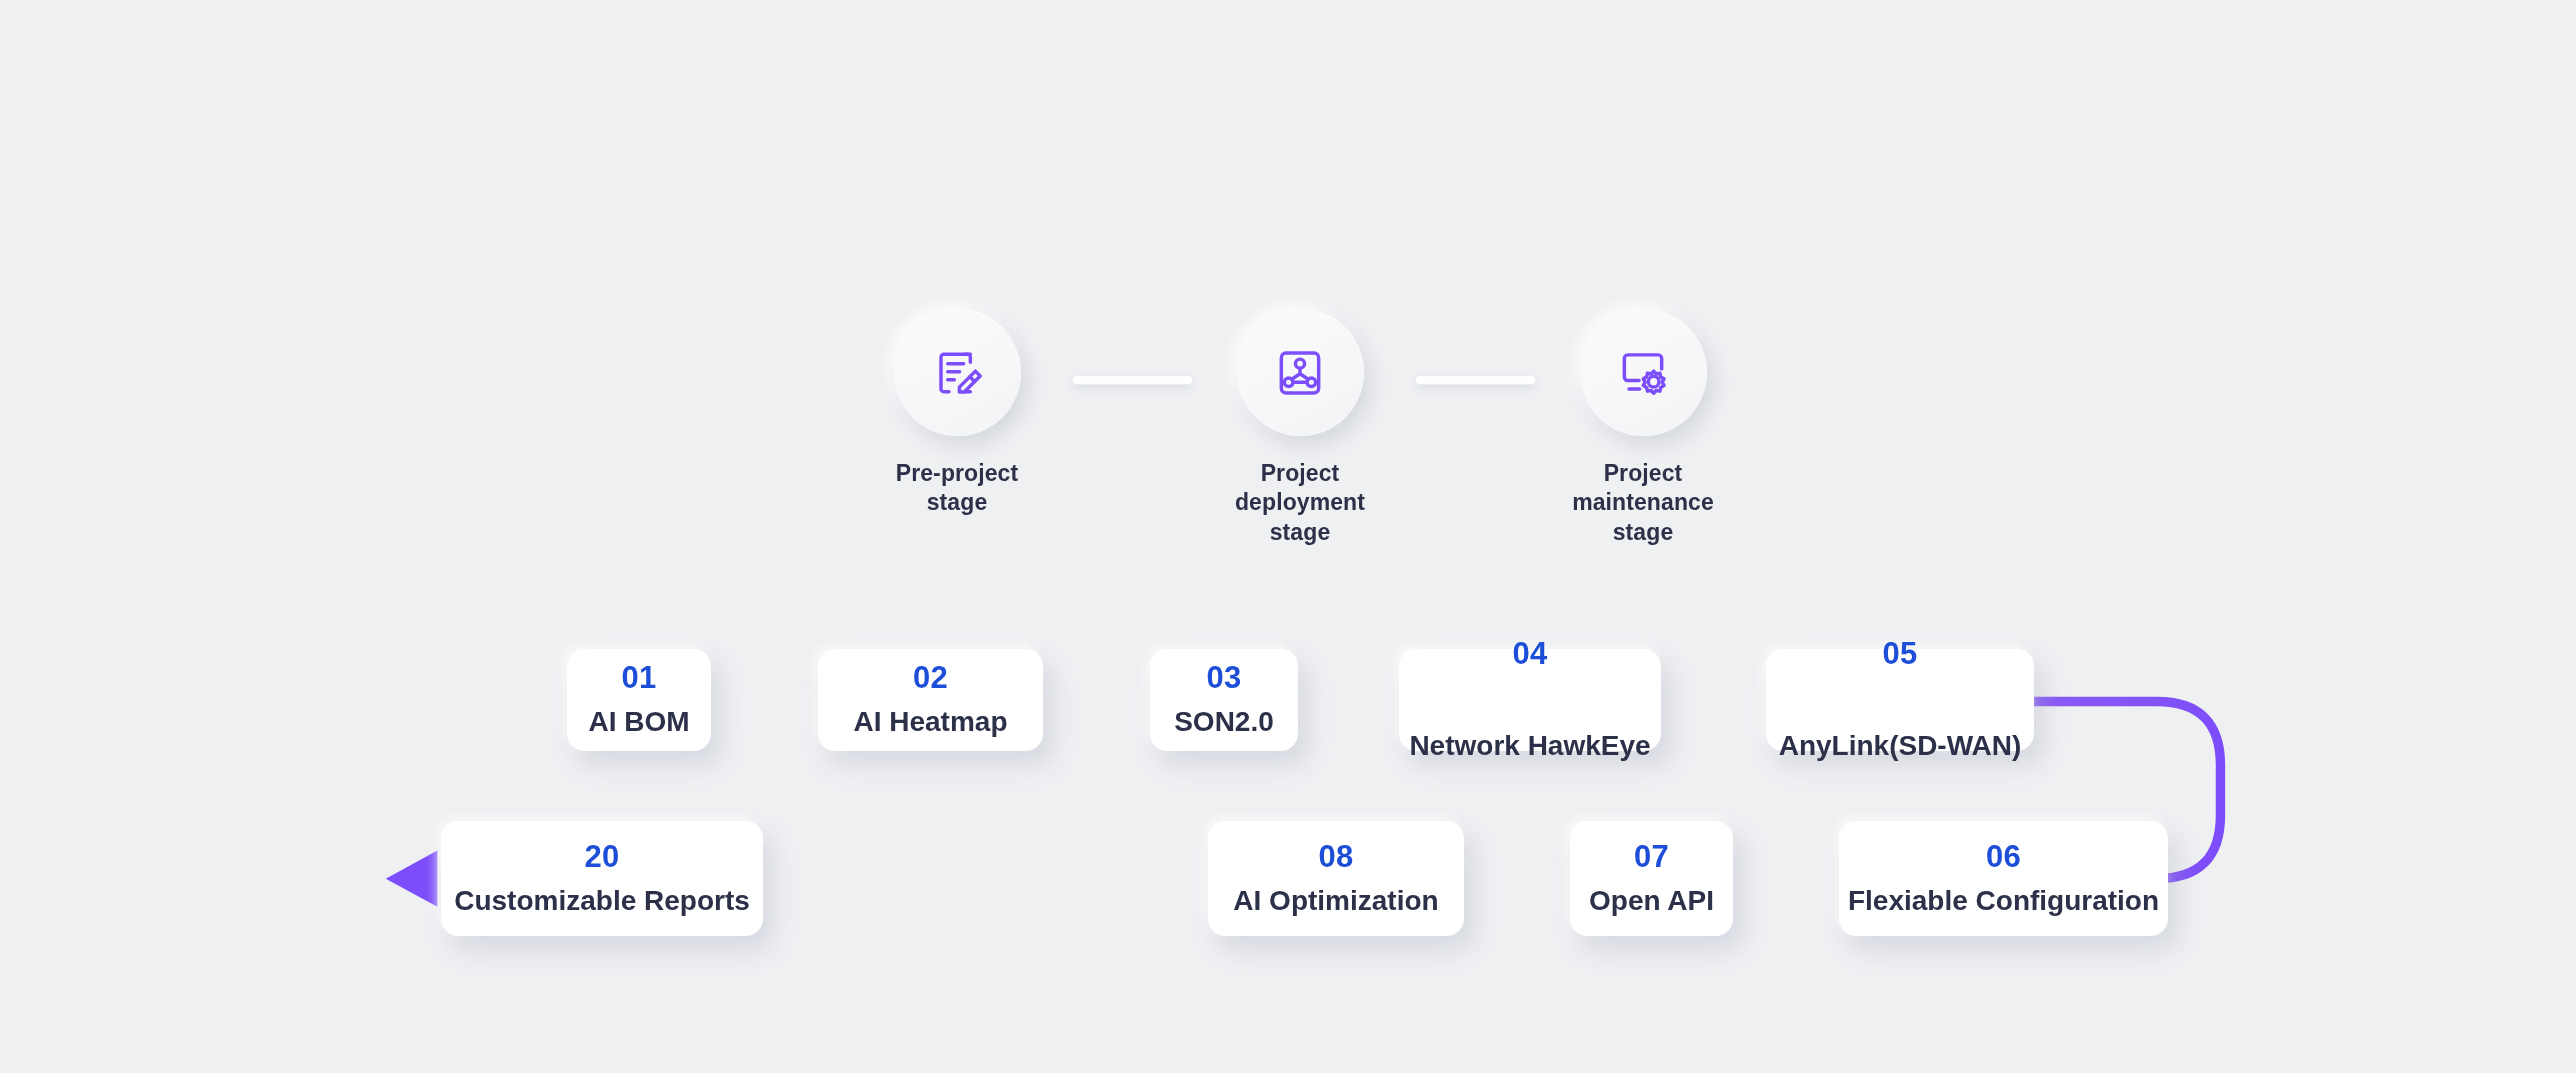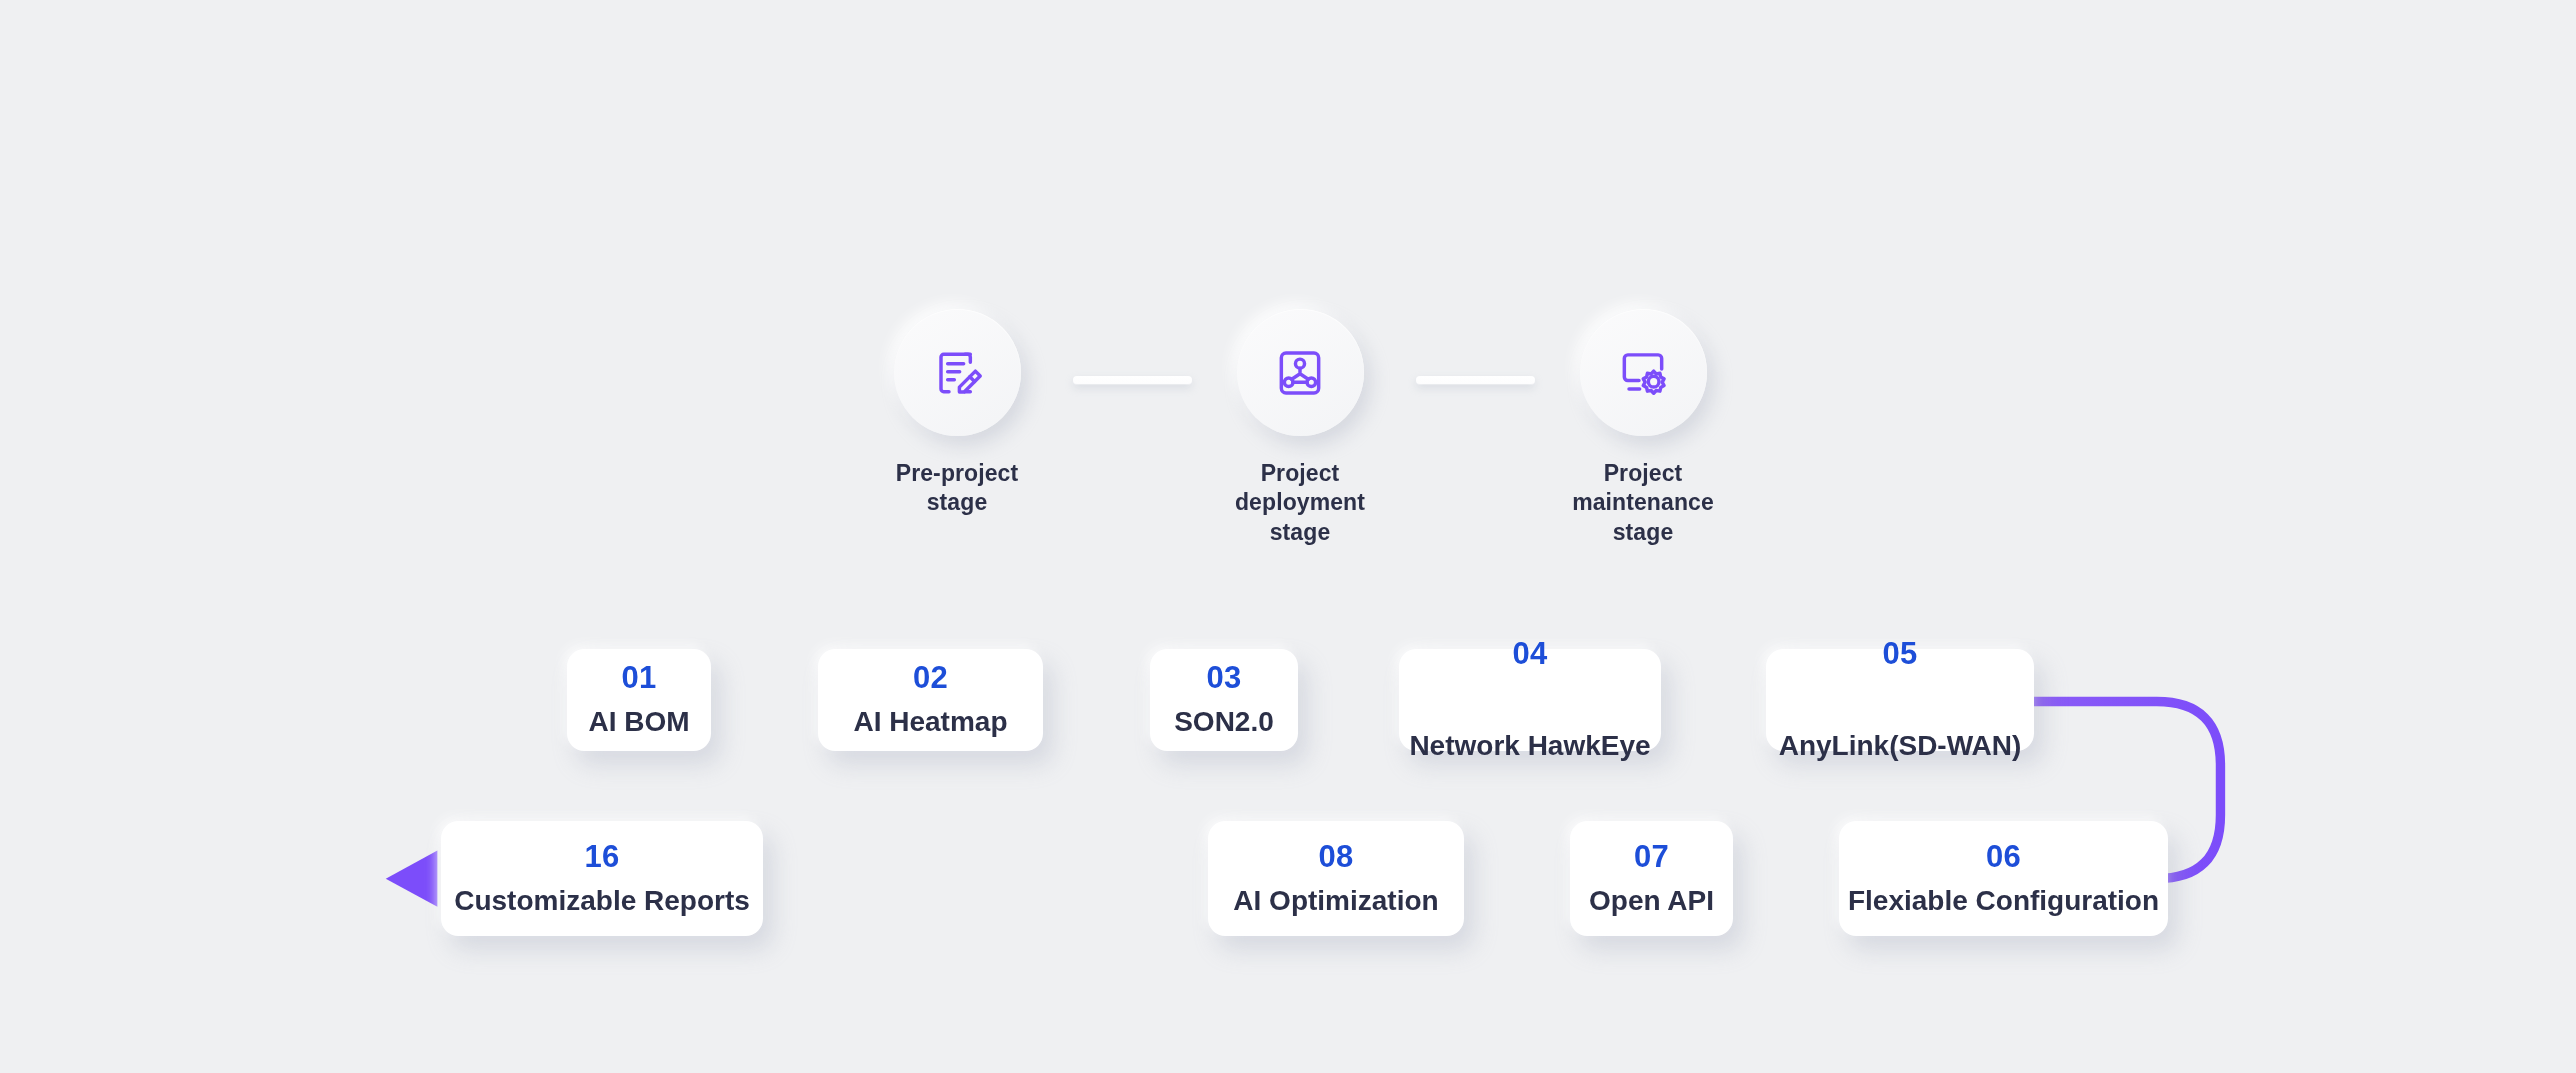--- a/index.html
+++ b/index.html
@@ -190,21 +190,21 @@
       <div class="card-num">04</div>
       <div class="card-label">Network HawkEye</div>
     </div>
 
     <div class="card" style="left:1766px; top:59px; width:268px; height:102px;gap:48px;">
       <div class="card-num">05</div>
       <div class="card-label">AnyLink(SD-WAN)</div>
     </div>
 
     <div class="card" style="left:441px; top:231px; width:322px; height:115px;">
-      <div class="card-num">16</div>
+      <div class="card-num">20</div>
       <div class="card-label">Customizable Reports</div>
     </div>
 
 
     <div class="card" style="left:1208px; top:231px; width:256px; height:115px;">
       <div class="card-num">08</div>
       <div class="card-label">AI Optimization</div>
     </div>
 
     <div class="card" style="left:1570px; top:231px; width:163px; height:115px;">

